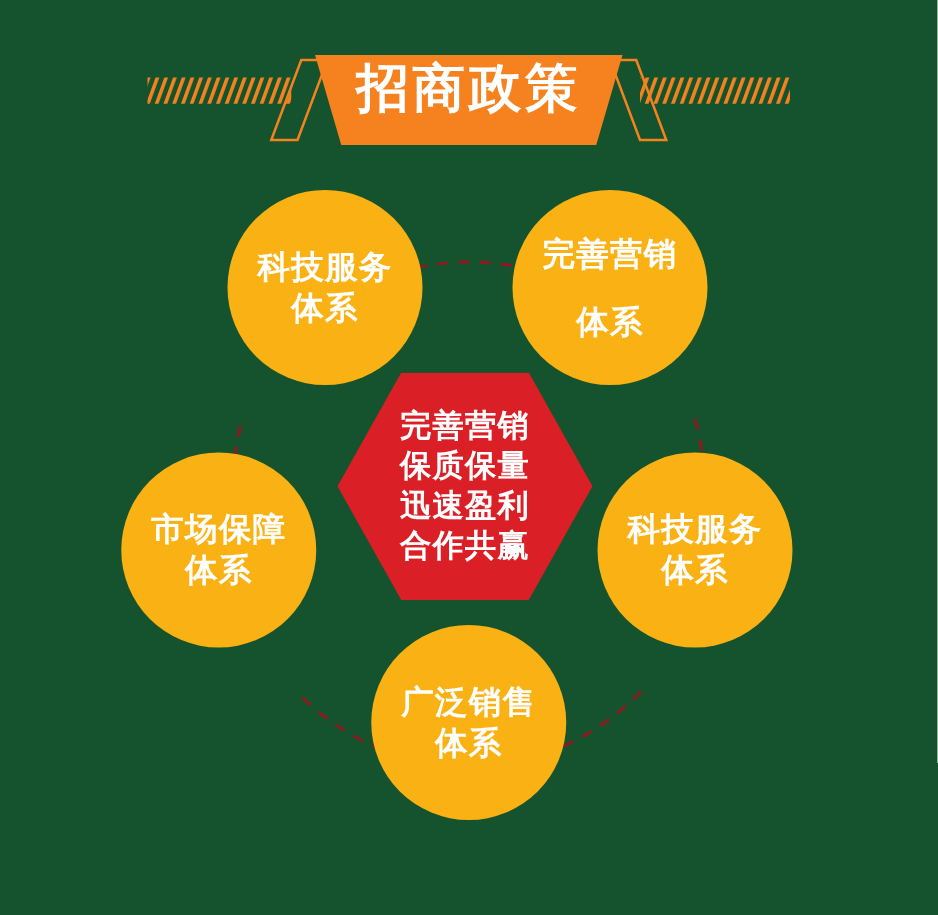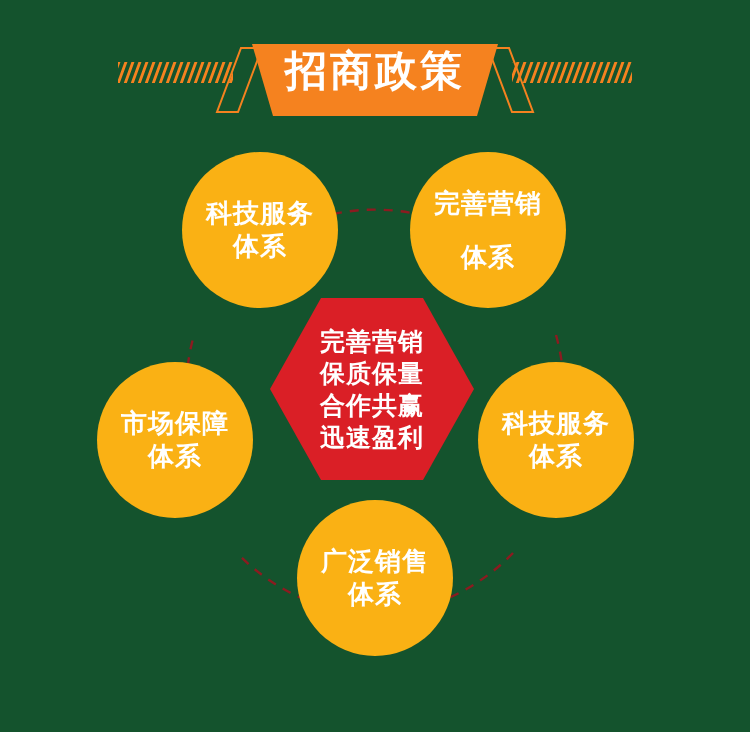--- a/index.html
+++ b/index.html
@@ -184,19 +184,19 @@
     <div class="node" style="left:97px; top:222px; width:156px; height:156px;">
       <div class="node-line">市场保障</div>
       <div class="node-line">体系</div>
     </div>
 
     <div class="hexwrap" style="left:270px; top:158px; width:204px; height:182px;">
       <div class="hexshape"></div>
       <div class="hex-lines">
         <div class="hex-line">完善营销</div>
         <div class="hex-line">保质保量</div>
+        <div class="hex-line">迅速盈利</div>
         <div class="hex-line">合作共赢</div>
-        <div class="hex-line">迅速盈利</div>
       </div>
     </div>
 
   </div>
 </div>
 
 </body></html>

